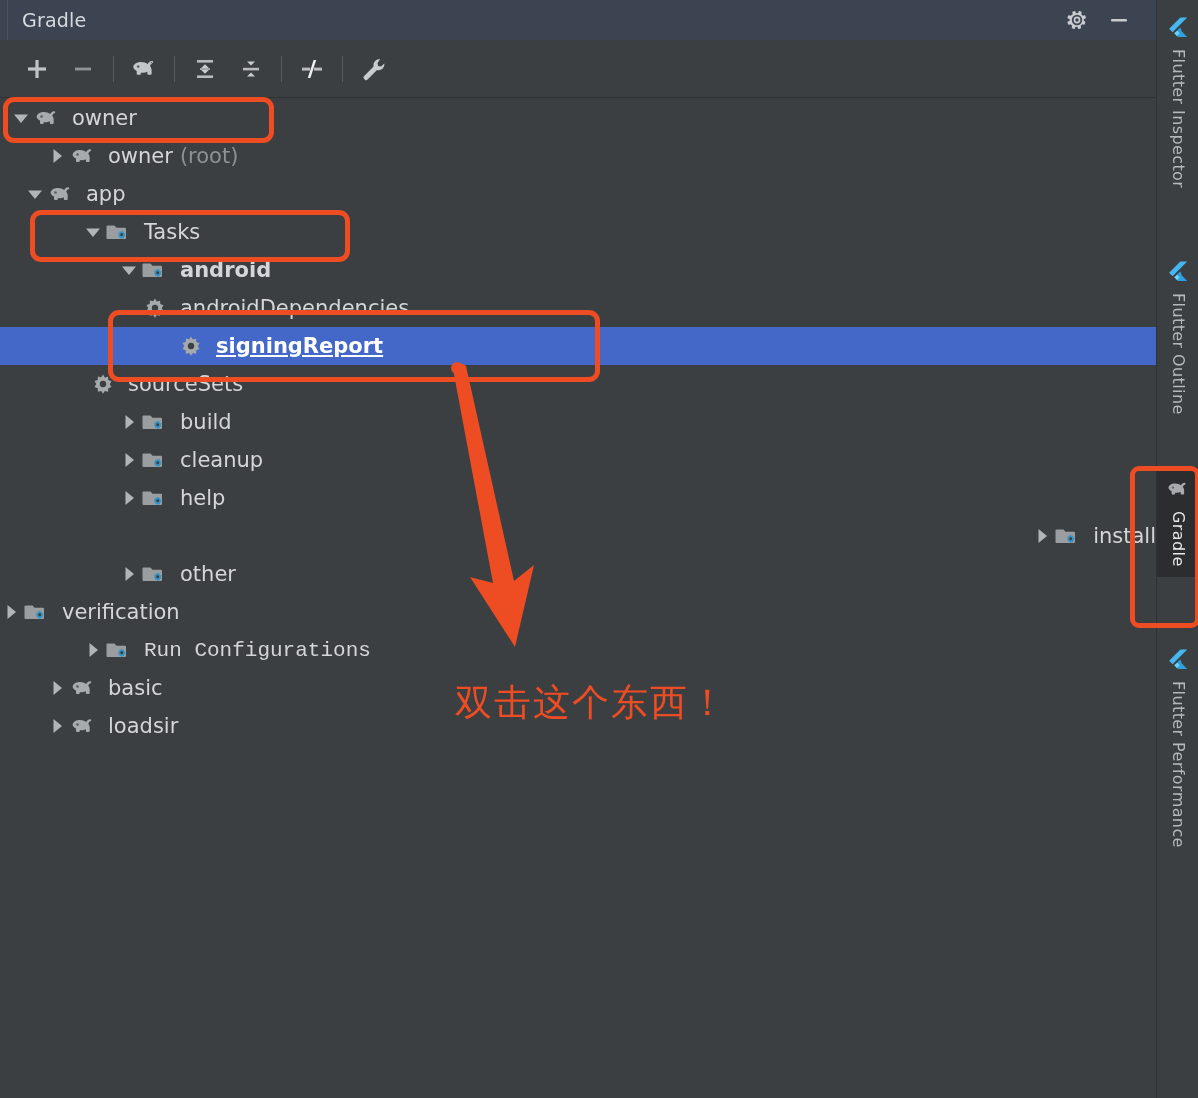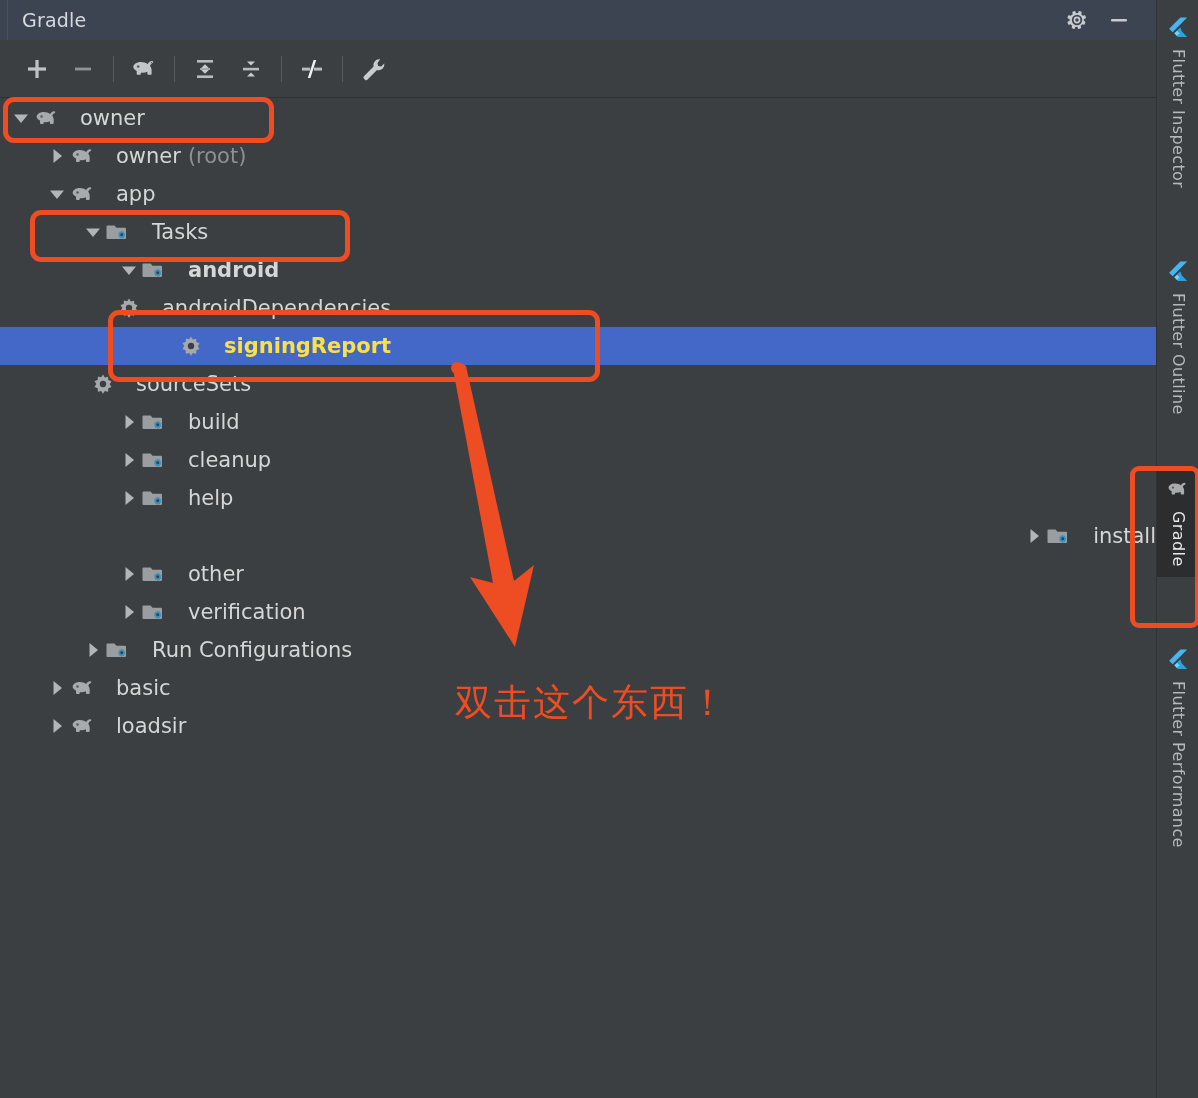--- a/index.html
+++ b/index.html
@@ -55,32 +55,32 @@
 
   
   .tree {
     position: absolute; left: 0; top: 99px; width: 1156px; height: 999px;
     background: #3c3f41; overflow: hidden;
   }
   .row {
     position: relative; height: 38px; display: flex; align-items: center;
     color: #d4d6d7; font-size: 21px; white-space: nowrap; cursor: default;
   }
-  .row.selected { background: #4368c8; color: #fde047; }
+  .row.selected { background: #4368c8; color: #ffffff; text-decoration: underline; }
   .row .twisty {
     width: 22px; height: 38px; display: flex;
     align-items: center; justify-content: center; flex: 0 0 22px;
     cursor: pointer;
   }
   .row .nodeicon {
     width: 30px; height: 38px; display: flex;
     align-items: center; justify-content: center; flex: 0 0 30px;
     position: relative;
   }
-  .row .label { margin-left: 18px; }
+  .row .label { margin-left: 10px; }
   .row .sublabel { color: #8d9194; margin-left: 7px; }
   .row.selected .label { font-weight: 600; }
 
   
   .rightbar {
     position: absolute; right: 0; top: 0; width: 42px; height: 1098px;
     background: #3c3f41; border-left: 1px solid #2f3234;
   }
   .rb-item {
     position: absolute; left: 0; width: 42px;
@@ -224,21 +224,21 @@
         </span>
         <span class="nodeicon">
           <svg width="28" height="24" viewBox="0 0 28 24">
             <path fill="#a8abad" d="M3.6 11.2c0-3.1 3.1-5.2 7.1-5.2 2.9 0 5 .8 6.4 2 .9-1.5 2.4-2.7 3.8-2.7.7 0 1.3.4 1.3 1 0 .6-.6 1-1.2 1.3-.8.4-1.5 1.2-1.7 2.2.9 1.2 1.4 2.7 1.4 4.3v3c0 .5-.4.9-.9.9h-2c-.5 0-.9-.4-.9-.9v-1.8c-1.2.6-2.6.9-4.1.9-.7 0-1.3-.1-2-.2v1.1c0 .5-.4.9-.9.9H7.9c-.5 0-.9-.4-.9-.9v-2.6c-2-.9-3.4-2.3-3.4-4.3z"></path>
             <circle cx="8.5" cy="10.4" r="1.25" fill="#57595b"></circle>
           </svg>
         </span>
         <span class="label">owner</span>
         <span class="sublabel">(root)</span>
       </div>
-      <div class="row" style="padding-left: 46px; align-items: center;">
+      <div class="row" style="padding-left: 24px; align-items: center;">
         <span class="twisty">
           <svg width="22" height="22" viewBox="0 0 22 22">
             <path fill="#b2b5b7" d="M4 7.5h14L11 16z"></path>
           </svg>
         </span>
         <span class="nodeicon">
           <svg width="28" height="24" viewBox="0 0 28 24">
             <path fill="#a8abad" d="M3.6 11.2c0-3.1 3.1-5.2 7.1-5.2 2.9 0 5 .8 6.4 2 .9-1.5 2.4-2.7 3.8-2.7.7 0 1.3.4 1.3 1 0 .6-.6 1-1.2 1.3-.8.4-1.5 1.2-1.7 2.2.9 1.2 1.4 2.7 1.4 4.3v3c0 .5-.4.9-.9.9h-2c-.5 0-.9-.4-.9-.9v-1.8c-1.2.6-2.6.9-4.1.9-.7 0-1.3-.1-2-.2v1.1c0 .5-.4.9-.9.9H7.9c-.5 0-.9-.4-.9-.9v-2.6c-2-.9-3.4-2.3-3.4-4.3z"></path>
             <circle cx="8.5" cy="10.4" r="1.25" fill="#57595b"></circle>
           </svg>
@@ -272,21 +272,21 @@
           <svg width="28" height="24" viewBox="0 0 28 24">
             <path fill="#9a9ea1" d="M2.5 5.5h7l2 2.2h8.5a1 1 0 011 1v9.3a1 1 0 01-1 1H2.5a1 1 0 01-1-1V6.5a1 1 0 011-1z"></path>
             <g transform="translate(10.5,10.5) scale(0.62)">
               <path fill="#3592c4" d="M10 0l1.3 2.1 2.4-.5.1 2.4 2.3.9-1.3 2.1 1.3 2.1-2.3.9-.1 2.4-2.4-.5L10 14l-1.3-2.1-2.4.5-.1-2.4L3.9 9l1.3-2.1L3.9 4.8l2.3-.9.1-2.4 2.4.5z"></path>
               <circle cx="10" cy="7" r="2.4" fill="#3c3f41"></circle>
             </g>
           </svg>
         </span>
         <span class="label">android</span>
       </div>
-      <div class="row" style="padding-left: 92px;">
+      <div class="row" style="padding-left: 118px;">
         <span class="twisty">
           <svg width="22" height="22" viewBox="0 0 22 22"></svg>
         </span>
         <span class="nodeicon">
           <svg width="26" height="24" viewBox="0 0 24 24">
             <path fill="#a6a9ab" d="M12 2.6l1.8 2.9 3.3-.8.2 3.4 3.2 1.2-1.8 2.9 1.8 2.9-3.2 1.2-.2 3.4-3.3-.8L12 21.8l-1.8-2.9-3.3.8-.2-3.4-3.2-1.2L5.3 12 3.5 9.1l3.2-1.2.2-3.4 3.3.8z"></path>
             <circle cx="12" cy="12" r="3.2" fill="#3c3f41"></circle>
           </svg>
         </span>
         <span class="label">androidDependencies</span>
@@ -393,38 +393,38 @@
           <svg width="28" height="24" viewBox="0 0 28 24">
             <path fill="#9a9ea1" d="M2.5 5.5h7l2 2.2h8.5a1 1 0 011 1v9.3a1 1 0 01-1 1H2.5a1 1 0 01-1-1V6.5a1 1 0 011-1z"></path>
             <g transform="translate(10.5,10.5) scale(0.62)">
               <path fill="#3592c4" d="M10 0l1.3 2.1 2.4-.5.1 2.4 2.3.9-1.3 2.1 1.3 2.1-2.3.9-.1 2.4-2.4-.5L10 14l-1.3-2.1-2.4.5-.1-2.4L3.9 9l1.3-2.1L3.9 4.8l2.3-.9.1-2.4 2.4.5z"></path>
               <circle cx="10" cy="7" r="2.4" fill="#3c3f41"></circle>
             </g>
           </svg>
         </span>
         <span class="label">other</span>
       </div>
-      <div class="row" style="padding-left: 118px;">
+      <div class="row" style="">
         <span class="twisty">
           <svg width="22" height="22" viewBox="0 0 22 22">
             <path fill="#b2b5b7" d="M7.5 4l8.5 7-8.5 7z"></path>
           </svg>
         </span>
         <span class="nodeicon">
           <svg width="28" height="24" viewBox="0 0 28 24">
             <path fill="#9a9ea1" d="M2.5 5.5h7l2 2.2h8.5a1 1 0 011 1v9.3a1 1 0 01-1 1H2.5a1 1 0 01-1-1V6.5a1 1 0 011-1z"></path>
             <g transform="translate(10.5,10.5) scale(0.62)">
               <path fill="#3592c4" d="M10 0l1.3 2.1 2.4-.5.1 2.4 2.3.9-1.3 2.1 1.3 2.1-2.3.9-.1 2.4-2.4-.5L10 14l-1.3-2.1-2.4.5-.1-2.4L3.9 9l1.3-2.1L3.9 4.8l2.3-.9.1-2.4 2.4.5z"></path>
               <circle cx="10" cy="7" r="2.4" fill="#3c3f41"></circle>
             </g>
           </svg>
         </span>
         <span class="label">verification</span>
       </div>
-      <div class="row" style="padding-left: 82px;">
+      <div class="row" style="padding-left: 82px; font-family: Liberation Mono, monospace;">
         <span class="twisty">
           <svg width="22" height="22" viewBox="0 0 22 22">
             <path fill="#b2b5b7" d="M7.5 4l8.5 7-8.5 7z"></path>
           </svg>
         </span>
         <span class="nodeicon">
           <svg width="28" height="24" viewBox="0 0 28 24">
             <path fill="#9a9ea1" d="M2.5 5.5h7l2 2.2h8.5a1 1 0 011 1v9.3a1 1 0 01-1 1H2.5a1 1 0 01-1-1V6.5a1 1 0 011-1z"></path>
             <g transform="translate(10.5,10.5) scale(0.62)">
               <path fill="#3592c4" d="M10 0l1.3 2.1 2.4-.5.1 2.4 2.3.9-1.3 2.1 1.3 2.1-2.3.9-.1 2.4-2.4-.5L10 14l-1.3-2.1-2.4.5-.1-2.4L3.9 9l1.3-2.1L3.9 4.8l2.3-.9.1-2.4 2.4.5z"></path>

